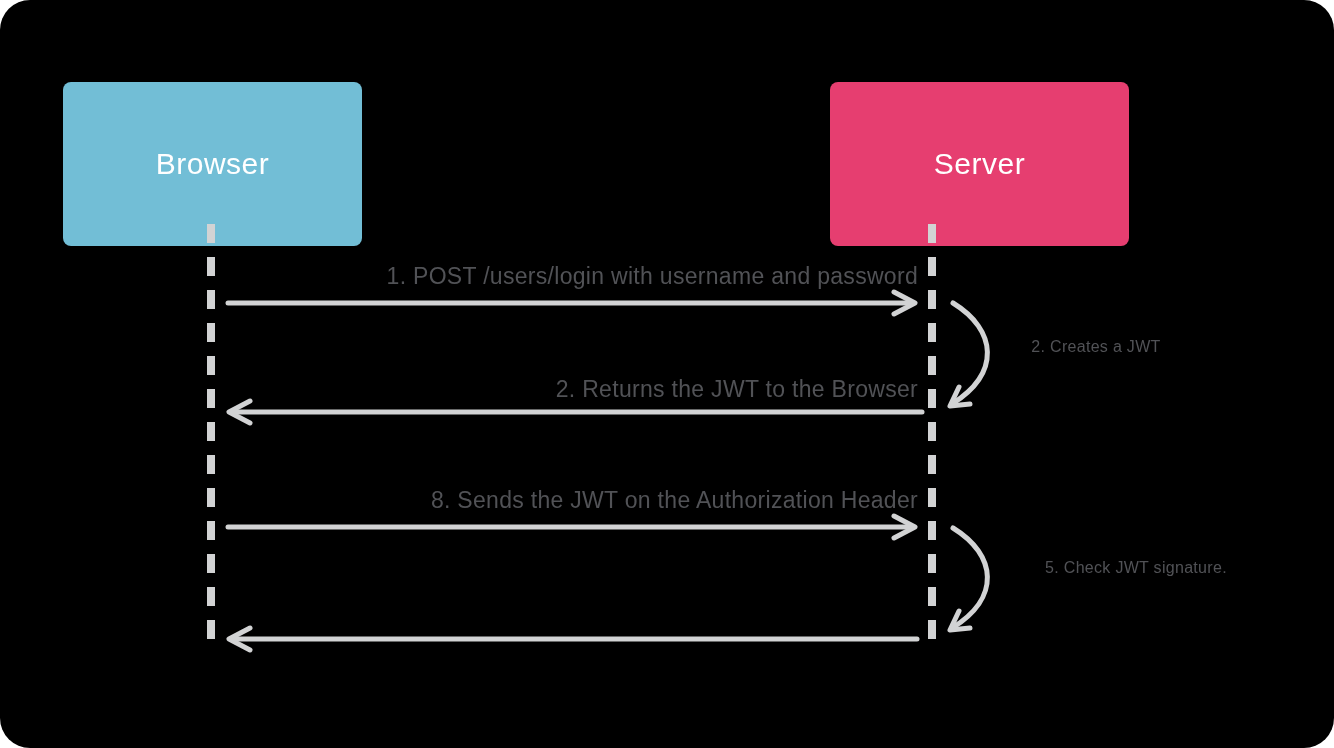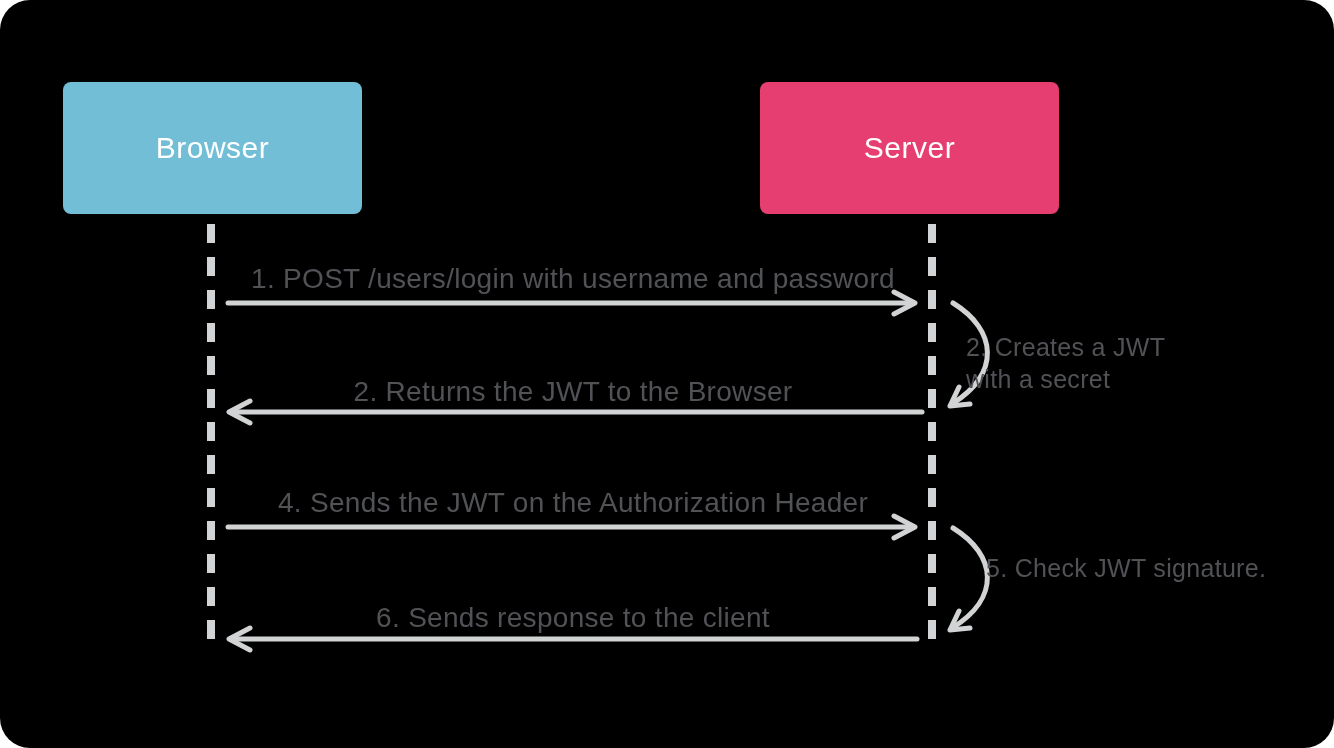--- a/index.html
+++ b/index.html
@@ -10,38 +10,38 @@
   body{
     background:var(--page);
     font-family:"Liberation Sans","DejaVu Sans",sans-serif;
     width:1334px;height:748px;overflow:hidden;
   }
   .canvas{
     position:relative;width:1334px;height:748px;
     background:var(--bg);border-radius:30px;overflow:hidden;
   }
   .actor-box{
-    position:absolute;top:82px;width:299px;height:132px;
+    position:absolute;top:82px;width:299px;height:164px;
     border-radius:8px;display:flex;align-items:center;justify-content:center;
   }
   .actor-box.browser{left:63px;background:var(--browser);}
-  .actor-box.server{left:760px;background:var(--server);}
+  .actor-box.server{left:830px;background:var(--server);}
   .actor-label{
     color:var(--actor-text);font-size:30px;letter-spacing:.5px;font-weight:400;
   }
   svg.overlay{position:absolute;left:0;top:0;width:1334px;height:748px;}
   .lifeline{stroke:var(--arrow);stroke-width:8;stroke-dasharray:19 14;fill:none;}
   .arrow-stroke{stroke:var(--arrow);stroke-width:5;fill:none;stroke-linecap:round;stroke-linejoin:round;}
   .msg-label{
-    position:absolute;left:228px;width:690px;text-align:center;
-    color:var(--label);font-size:28px;letter-spacing:.3px;line-height:1.1;
+    position:absolute;left:228px;width:690px;text-align:right;
+    color:var(--label);font-size:23px;letter-spacing:.3px;line-height:1.1;
   }
   .self-label{
-    position:absolute;color:var(--label);
-    font-size:25px;letter-spacing:.3px;line-height:32px;
+    position:absolute;text-align:center;color:var(--label);
+    font-size:16px;letter-spacing:.3px;line-height:32px;
   }
   .self-label span{display:block;}
   #self-label-2{left:966px;top:331px;width:260px;}
   #self-label-5{left:986px;top:552px;width:300px;}
   #msg-label-1{top:264px;}
   #msg-label-3{top:377px;}
   #msg-label-4{top:488px;}
   #msg-label-6{top:603px;}
 </style>
 </head>
@@ -88,26 +88,24 @@
     <g>
       <line class="arrow-stroke" x1="233" y1="639" x2="917" y2="639"></line>
       <polyline class="arrow-stroke" points="250,628 229,639 250,650"></polyline>
     </g>
   </svg>
 
   <div class="msg-label" id="msg-label-1">1. POST /users/login with username and password</div>
 
   <div class="self-label" id="self-label-2">
     <span>2. Creates a JWT</span>
-    <span>with a secret</span>
   </div>
 
   <div class="msg-label" id="msg-label-3">2. Returns the JWT to the Browser</div>
 
-  <div class="msg-label" id="msg-label-4">4. Sends the JWT on the Authorization Header</div>
+  <div class="msg-label" id="msg-label-4">8. Sends the JWT on the Authorization Header</div>
 
   <div class="self-label" id="self-label-5">
     <span>5. Check JWT signature.</span>
   </div>
 
-  <div class="msg-label" id="msg-label-6">6. Sends response to the client</div>
 
 </div>
 
 </body></html>

